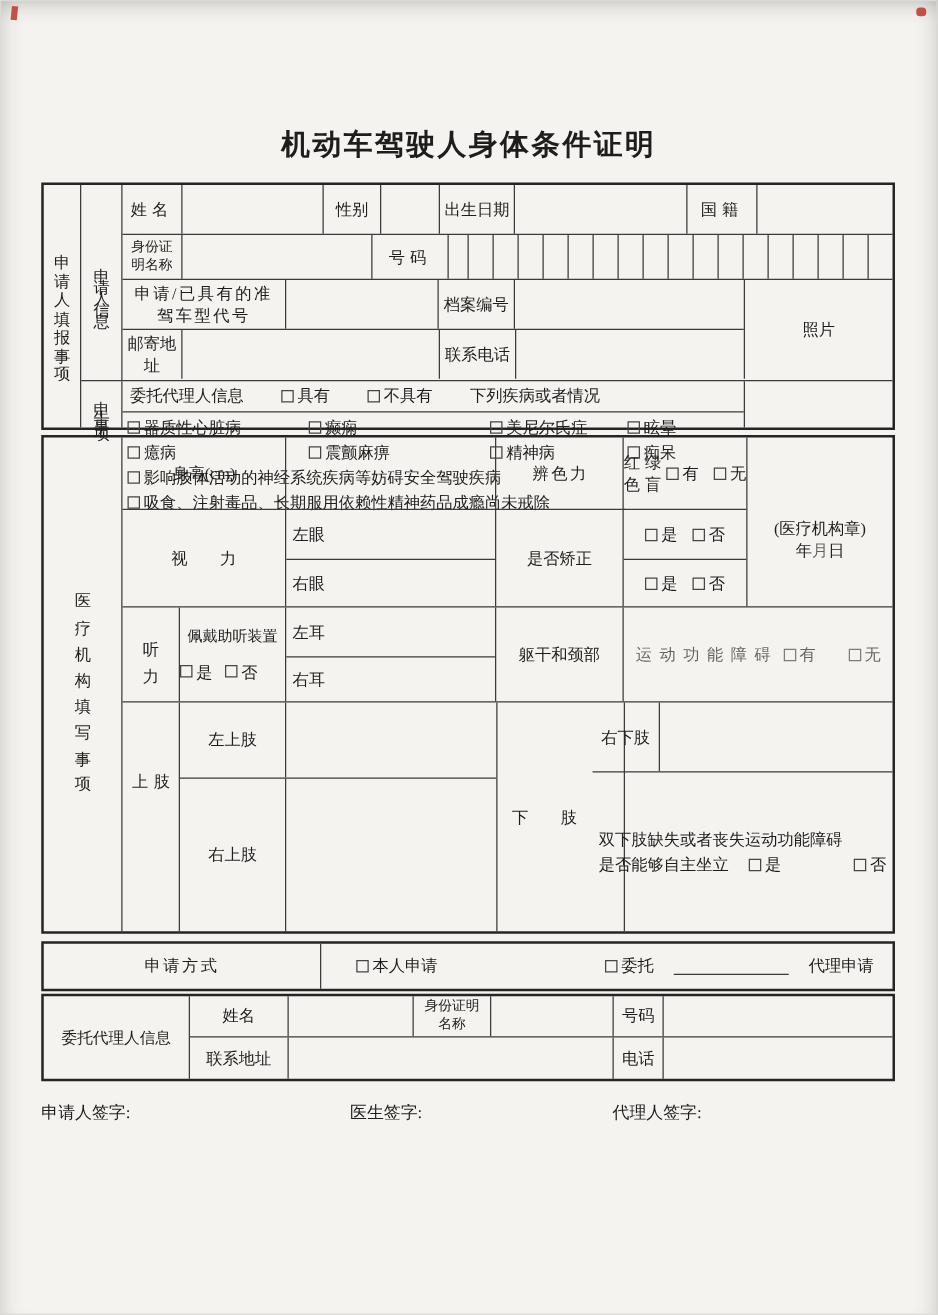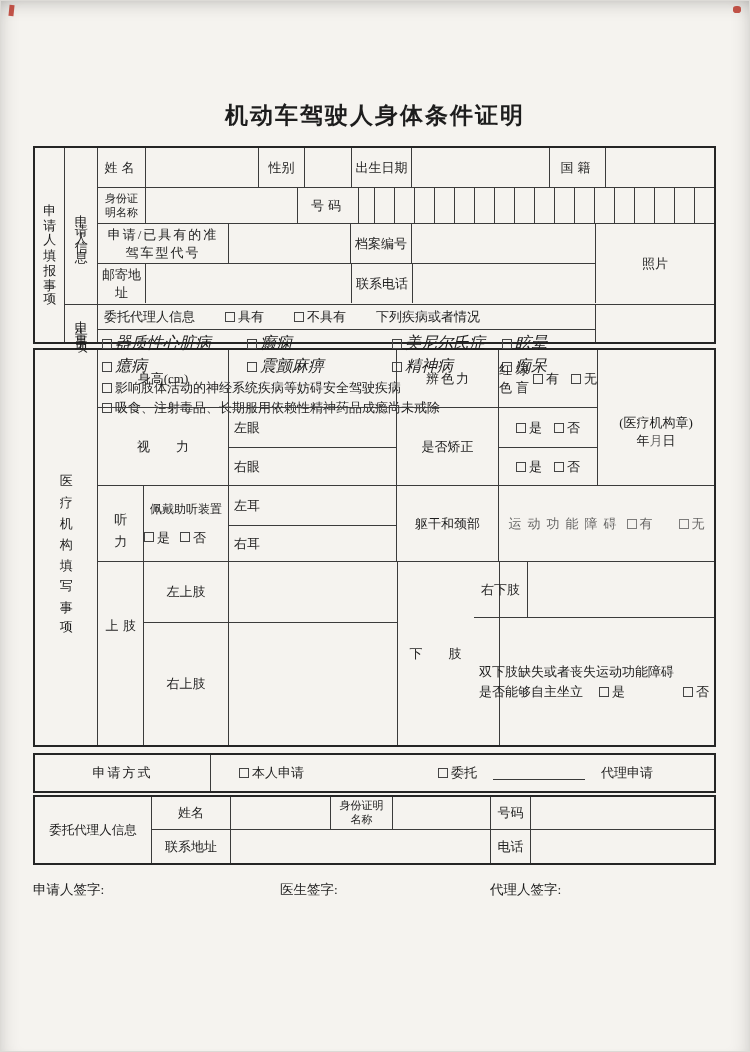--- a/index.html
+++ b/index.html
@@ -35,21 +35,21 @@
   .col{display:flex;flex-direction:column;padding:0;align-items:stretch;justify-content:flex-start;}
   .cell{display:flex;align-items:center;justify-content:center;font-size:13px;line-height:1.35;text-align:center;}
   .bb{border-bottom:1px solid var(--line);}
   .flex1{flex:1;}
   .left{justify-content:flex-start;padding-left:5px;text-align:left;}
   
   .w30{width:30px}.w33{width:33px}.w46{width:46px}.w47{width:47px}.w48{width:48px}
   .w54{width:54px}.w56{width:56px}.w60{width:60px}.w61{width:61px}.w62{width:62px}
   .w63{width:63px}.w79{width:79px}.w85{width:85px}.w98{width:98px}.w99{width:99px}.w100{width:100px}.w102{width:102px}
   .w117{width:117px}.w124{width:124px}.w131{width:131px}.w138{width:138px}
-  .w152{width:152px}.w168{width:168px}.w206{width:206px}.w222{width:176px}
+  .w152{width:152px}.w168{width:168px}.w206{width:206px}.w222{width:222px}
   .w254{width:254px}.w498{width:498px}
   
   .h33{height:33px}.h37{height:37px}.h40{height:40px}
   .h58{height:58px}.h61{height:61px}.h76{height:76px}
   .h136{height:136px}.h156{height:156px}.h183{height:183px}
   
   .v{writing-mode:vertical-lr;text-orientation:upright;}
   .v7{letter-spacing:15px}.v5{letter-spacing:9px}.v4{letter-spacing:7px}
   .v8{letter-spacing:21px}.v2a{letter-spacing:22px}.v2b{letter-spacing:92px}
   
@@ -58,21 +58,21 @@
   .lsp6{letter-spacing:6px;margin-right:-6px}
   .lsp24{letter-spacing:26px;margin-right:-26px}
   .cb{display:inline-block;width:10px;height:10px;border:1px solid #454545;
       vertical-align:-1px;margin-right:3px;flex:none;}
   .opt{display:inline-flex;align-items:center;white-space:nowrap;}
   .idwrap{flex:1;display:flex;align-items:stretch;padding:0;}
   .idcell{flex:1;border-right:1px solid var(--line);}
   .idcell:last-child{border-right:none;}
   .smallfont{font-size:11px;line-height:1.25;}
   .declare-line{display:flex;align-items:center;padding:3px 0 3px 6px;font-size:13px;}
-  .dgrid{display:flex;align-items:center;font-size:16px;padding-left:4px;margin:1px 0;font-style:italic;}
+  .dgrid{display:flex;align-items:center;font-size:13px;padding-left:4px;margin:1px 0;}
   .dgrid .d1{width:145px}.dgrid .d2{width:145px}.dgrid .d3{width:110px}
   .dfull{display:flex;align-items:center;font-size:13px;padding-left:4px;margin:1px 0;}
   .seal-cell{flex:1;display:flex;flex-direction:column;justify-content:center;
              padding:38px 6px 10px 6px;font-size:13px;}
   .daterow{display:flex;justify-content:space-evenly;}
   .two-line{flex-direction:row;justify-content:center;gap:4px;}
   .faded{opacity:.68;}
   .underline{display:inline-block;width:92px;border-bottom:1px solid #3a3a3a;height:14px;}
   .applyrow{display:flex;align-items:center;padding-left:30px;font-size:13px;flex:1;gap:16px;}
   .bothlower{flex:1;display:flex;flex-direction:column;justify-content:center;

